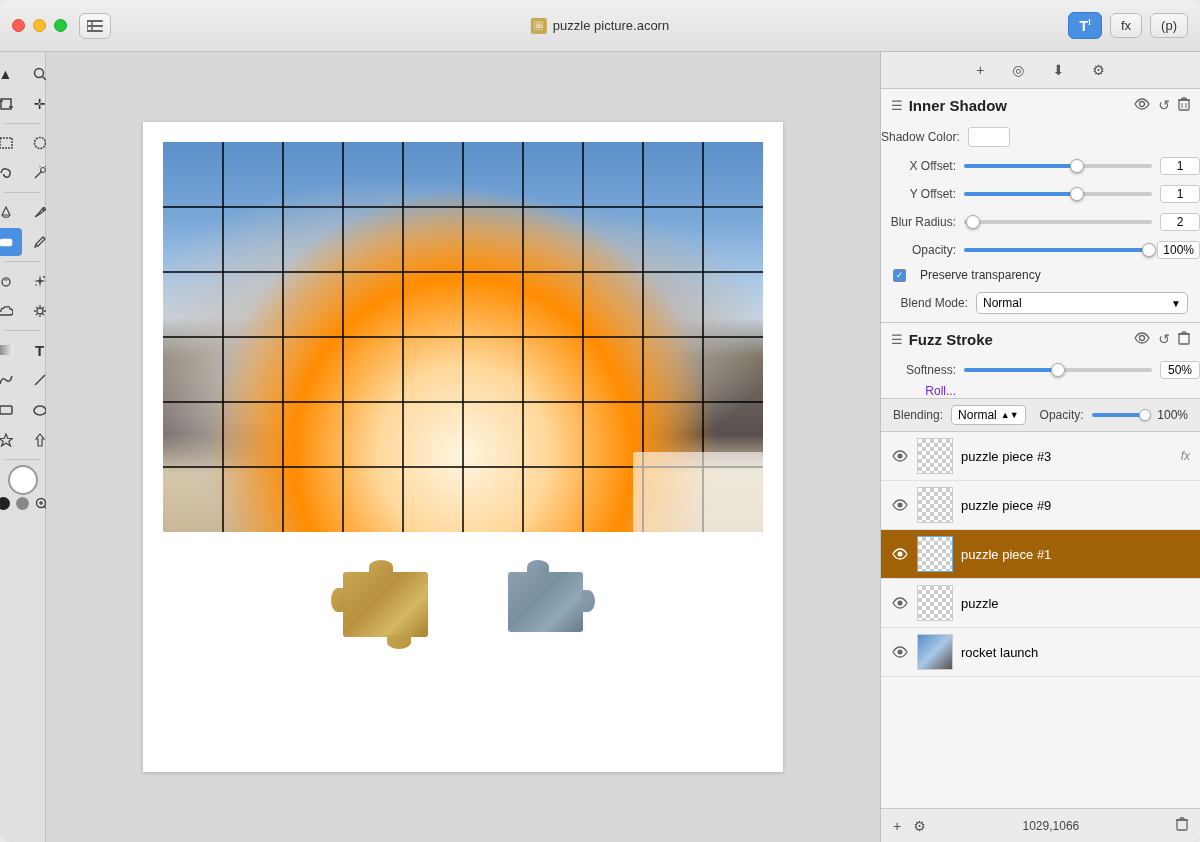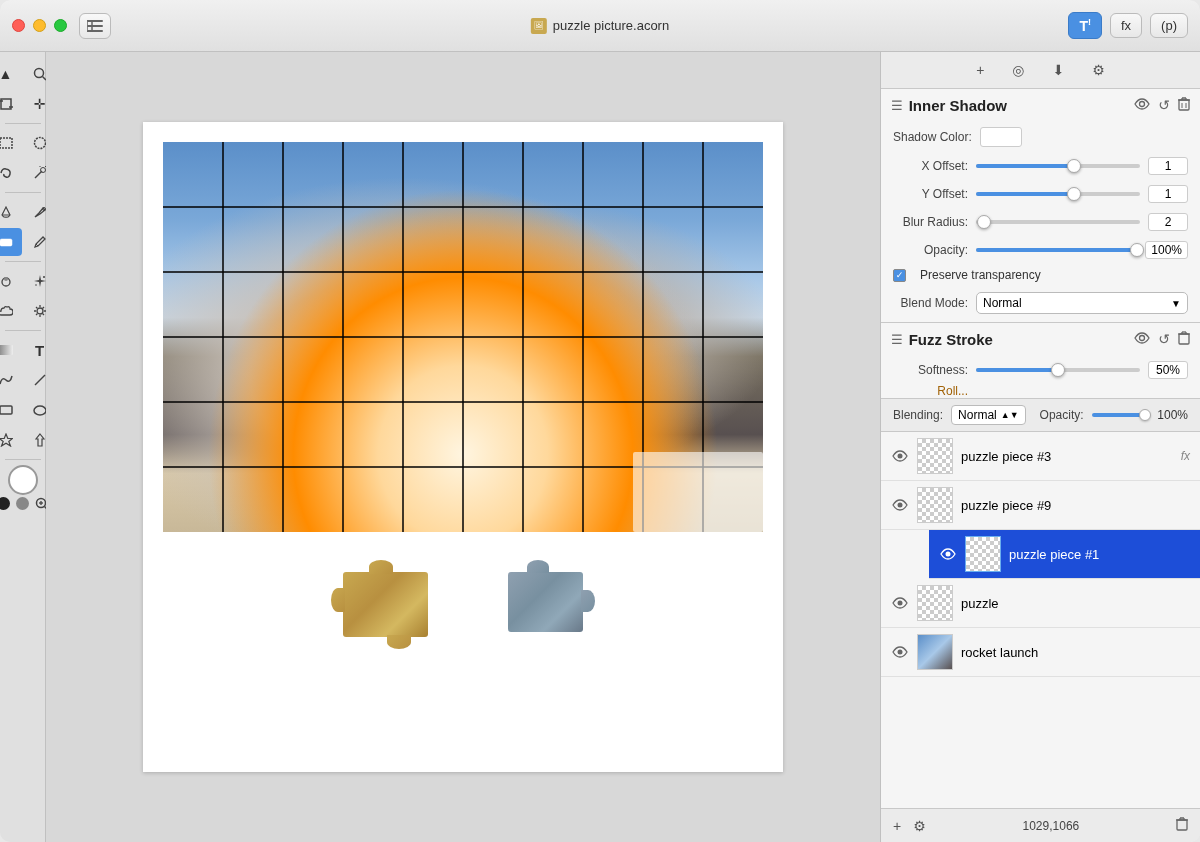--- a/index.html
+++ b/index.html
@@ -253,21 +253,21 @@
     }
     .filter-icon-btn {
       color: #666;
       cursor: pointer;
       font-size: 14px;
     }
 
     .filter-row {
       display: flex;
       align-items: center;
-      padding: 5px 12px;
+      padding: 5px 0;
       gap: 8px;
     }
     .filter-label {
       font-size: 12px;
       color: #444;
       min-width: 75px;
       text-align: right;
     }
     .slider-container {
       flex: 1;
@@ -399,21 +399,21 @@
       background: #f5f5f5;
     }
     .layer-item {
       display: flex;
       align-items: center;
       padding: 6px 10px;
       gap: 8px;
       border-bottom: 1px solid #e0e0e0;
       cursor: pointer;
     }
-    .layer-item.active { background: #1d4ed8; color: white; margin-left: 48px; }
+    .layer-item.active { background: #a16207; color: white; }
     .layer-eye {
       width: 18px;
       height: 18px;
       display: flex;
       align-items: center;
       justify-content: center;
       font-size: 13px;
       cursor: pointer;
       color: #555;
     }
@@ -937,21 +937,21 @@
       <div class="filter-row">
         <span class="filter-label">Softness:</span>
         <div class="slider-container">
           <div class="slider-track-blue" style="width:50%;"></div>
           <div class="slider-thumb" style="left:50%;"></div>
         </div>
         <div class="slider-value-box">50%</div>
       </div>
 
       <div class="filter-row" style="overflow:hidden;height:14px;">
-        <span class="filter-label" style="font-size:12px;color:#a16207;">Roll...</span>
+        <span class="filter-label" style="font-size:12px;color:#6d28d9;">Roll...</span>
       </div>
     </div>
 
     <div class="blending-bar">
       <span class="blending-label">Blending:</span>
       <div class="blending-select">
         <span>Normal</span>
         <span style="font-size:9px;">▲▼</span>
       </div>
       <span class="opacity-label">Opacity:</span>

